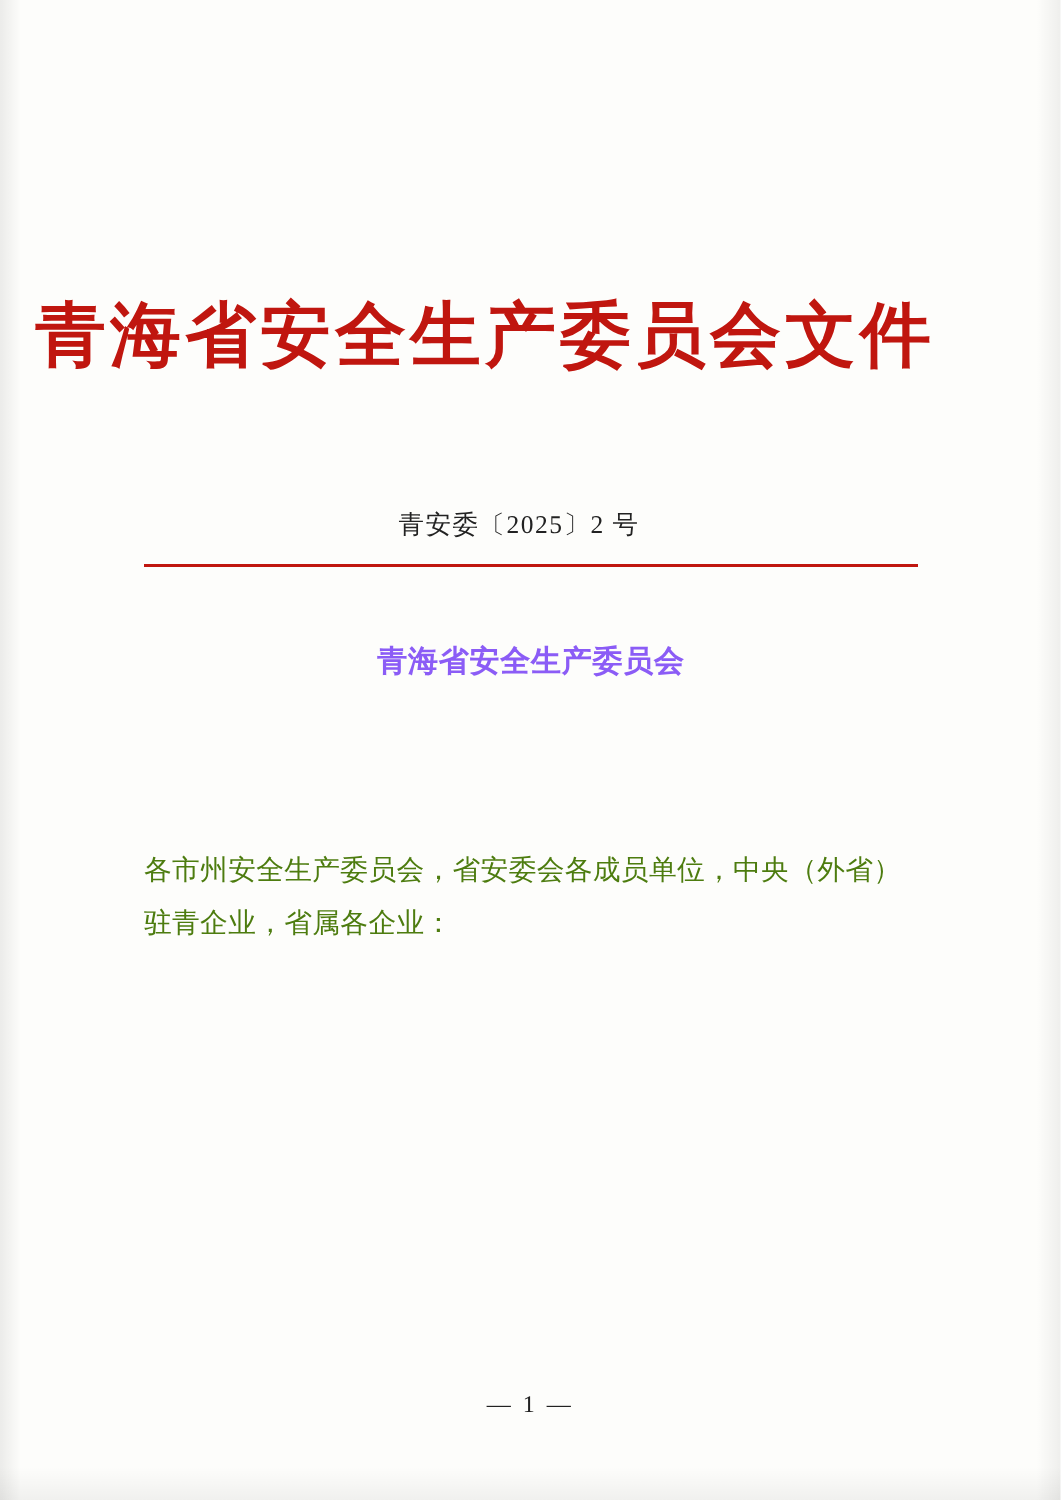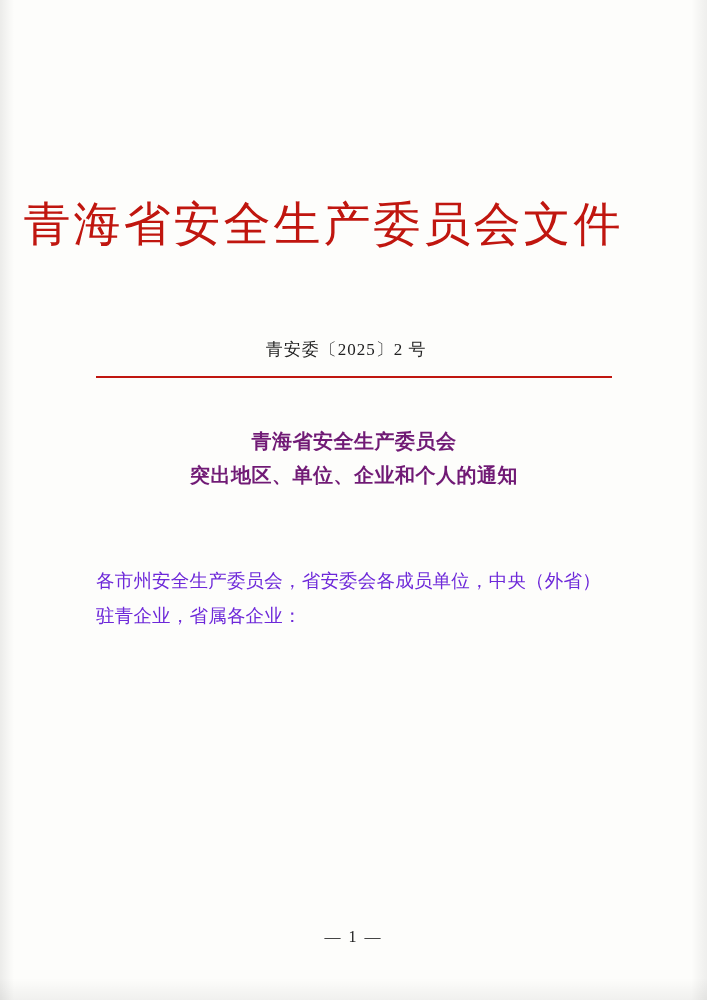--- a/index.html
+++ b/index.html
@@ -23,21 +23,21 @@
     box-sizing: border-box;
   }
   .doc-title {
     position: absolute;
     top: 196px;
     left: 0;
     width: 647px;
     text-align: center;
     color: #c0160f;
     font-family: "Liberation Serif", "DejaVu Serif", serif;
-    font-weight: normal;
+    font-weight: bold;
     font-size: 47px;
     letter-spacing: 3px;
     line-height: 1.2;
     white-space: nowrap;
   }
   .doc-number {
     position: absolute;
     top: 338px;
     left: 0;
     width: 692px;
@@ -57,34 +57,34 @@
   .subject {
     position: absolute;
     top: 424px;
     left: 96px;
     width: 516px;
     text-align: center;
     font-weight: bold;
     font-size: 20px;
     line-height: 34px;
     letter-spacing: 0.5px;
-    color: #701a75;
+    color: #8b5cf6;
   }
   .subject div {
     white-space: nowrap;
   }
   .body-text {
     position: absolute;
     top: 564px;
     left: 96px;
     width: 516px;
     font-size: 18.5px;
     line-height: 35px;
     letter-spacing: 0.2px;
-    color: #6d28d9;
+    color: #4d7c0f;
     text-align: justify;
   }
   .body-text p {
     margin: 0;
   }
   .body-text p.indent {
     text-indent: 2em;
   }
   .page-number {
     position: absolute;
@@ -128,21 +128,20 @@
   <div class="edge-shadow-bottom"></div>
 
   <div class="doc-title">青海省安全生产委员会文件</div>
 
   <div class="doc-number">青安委〔2025〕2 号</div>
 
   <div class="red-rule"></div>
 
   <div class="subject">
     <div>青海省安全生产委员会</div>
-    <div>突出地区、单位、企业和个人的通知</div>
   </div>
 
   <div class="body-text">
     <p>各市州安全生产委员会，省安委会各成员单位，中央（外省）</p>
     <p>驻青企业，省属各企业：</p>
   </div>
 
   <div class="page-number">— 1 —</div>
 
 </div>

